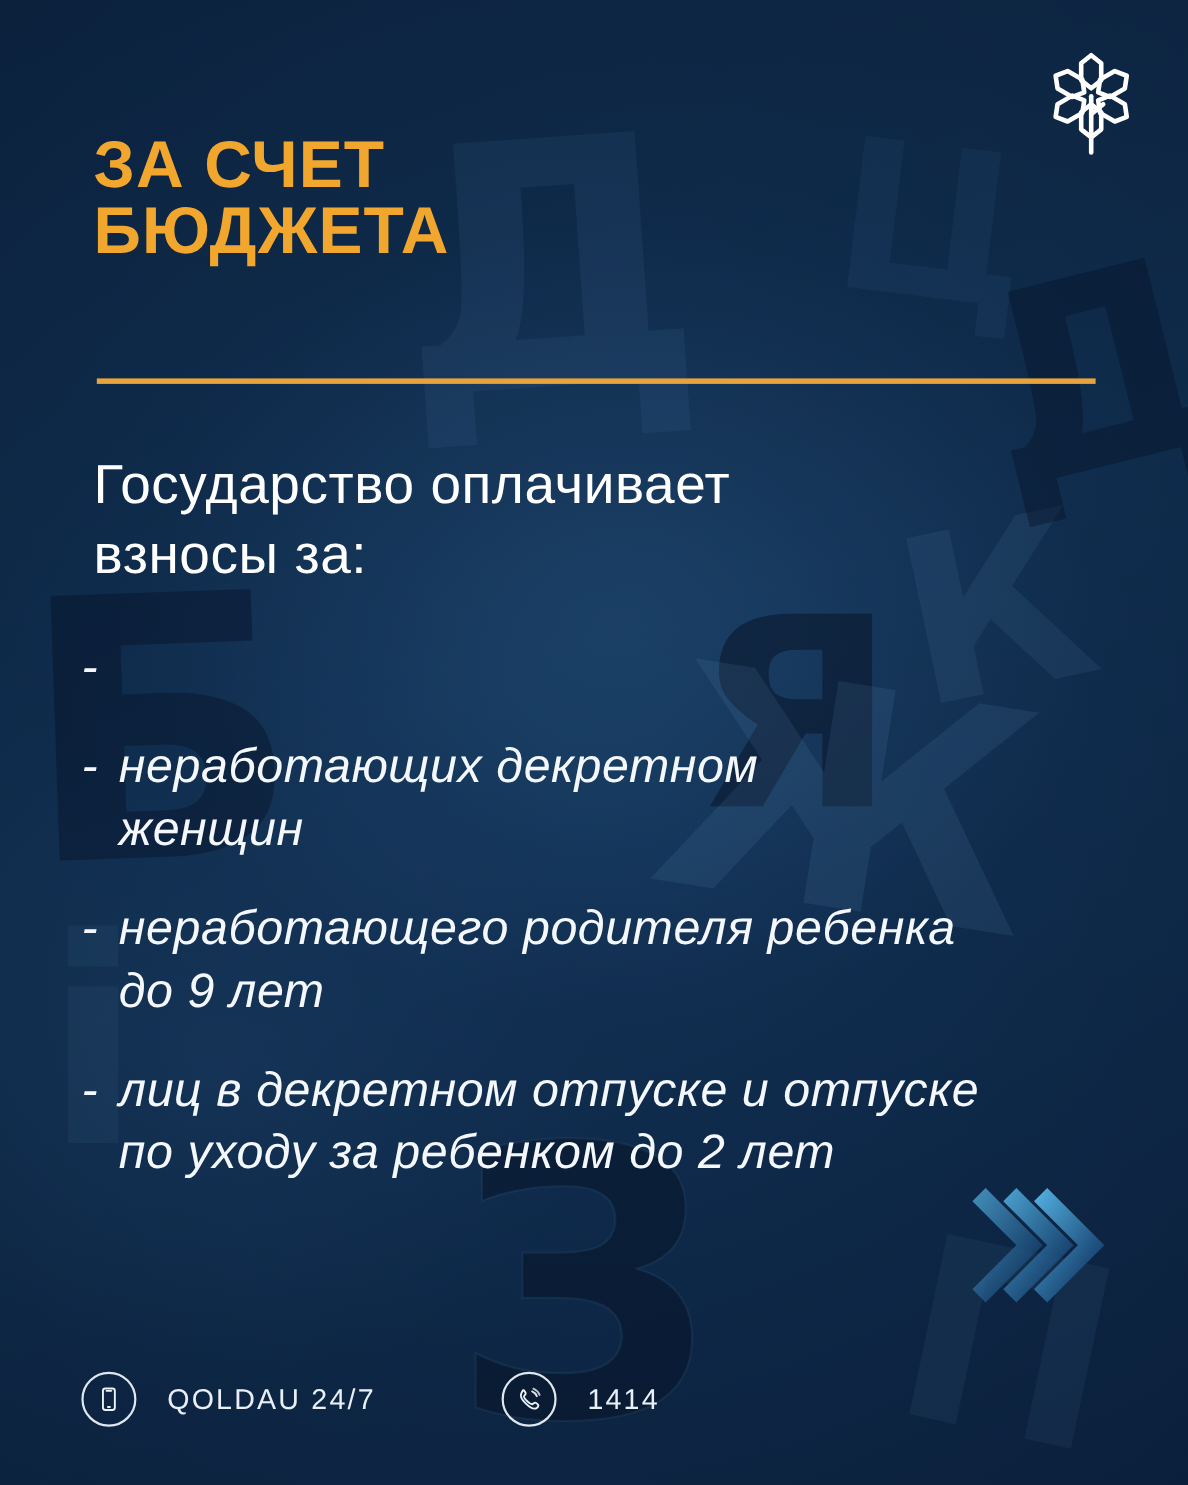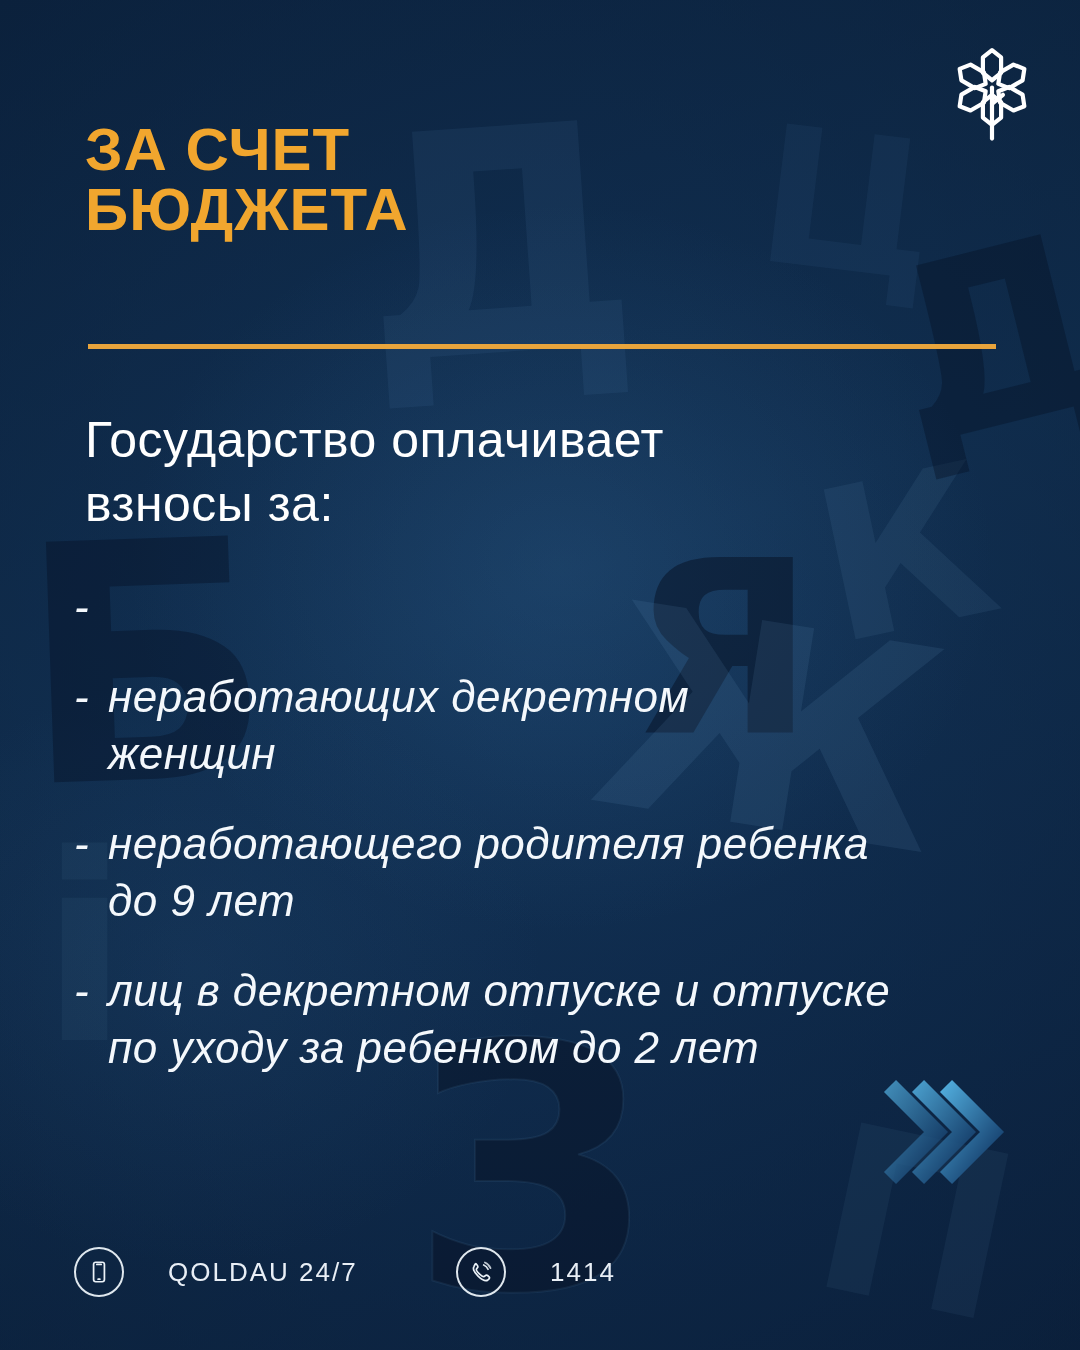--- a/index.html
+++ b/index.html
@@ -59,21 +59,21 @@
   .footer{position:absolute;left:0;top:1240px;width:1080px;height:70px;}
   .footer-item{position:absolute;display:flex;align-items:center;height:64px;}
   .fi-0{left:74px;}
   .fi-1{left:456px;}
   .fi-2{left:688px;}
   .icon-circle{
     width:46px;height:46px;border:2px solid rgba(235,242,248,0.95);border-radius:50%;
     display:flex;align-items:center;justify-content:center;flex-shrink:0;
   }
   .footer-label{
-    margin-left:44px;color:#E9EFF6;font-size:26px;letter-spacing:2px;
+    margin-left:28px;color:#E9EFF6;font-size:26px;letter-spacing:2px;
     text-transform:uppercase;white-space:nowrap;
   }
   svg{display:block;}
 </style>
 </head>
 <body>
 
 <div class="poster">
 
   <span class="bg-letter bgl-0">Д</span>

